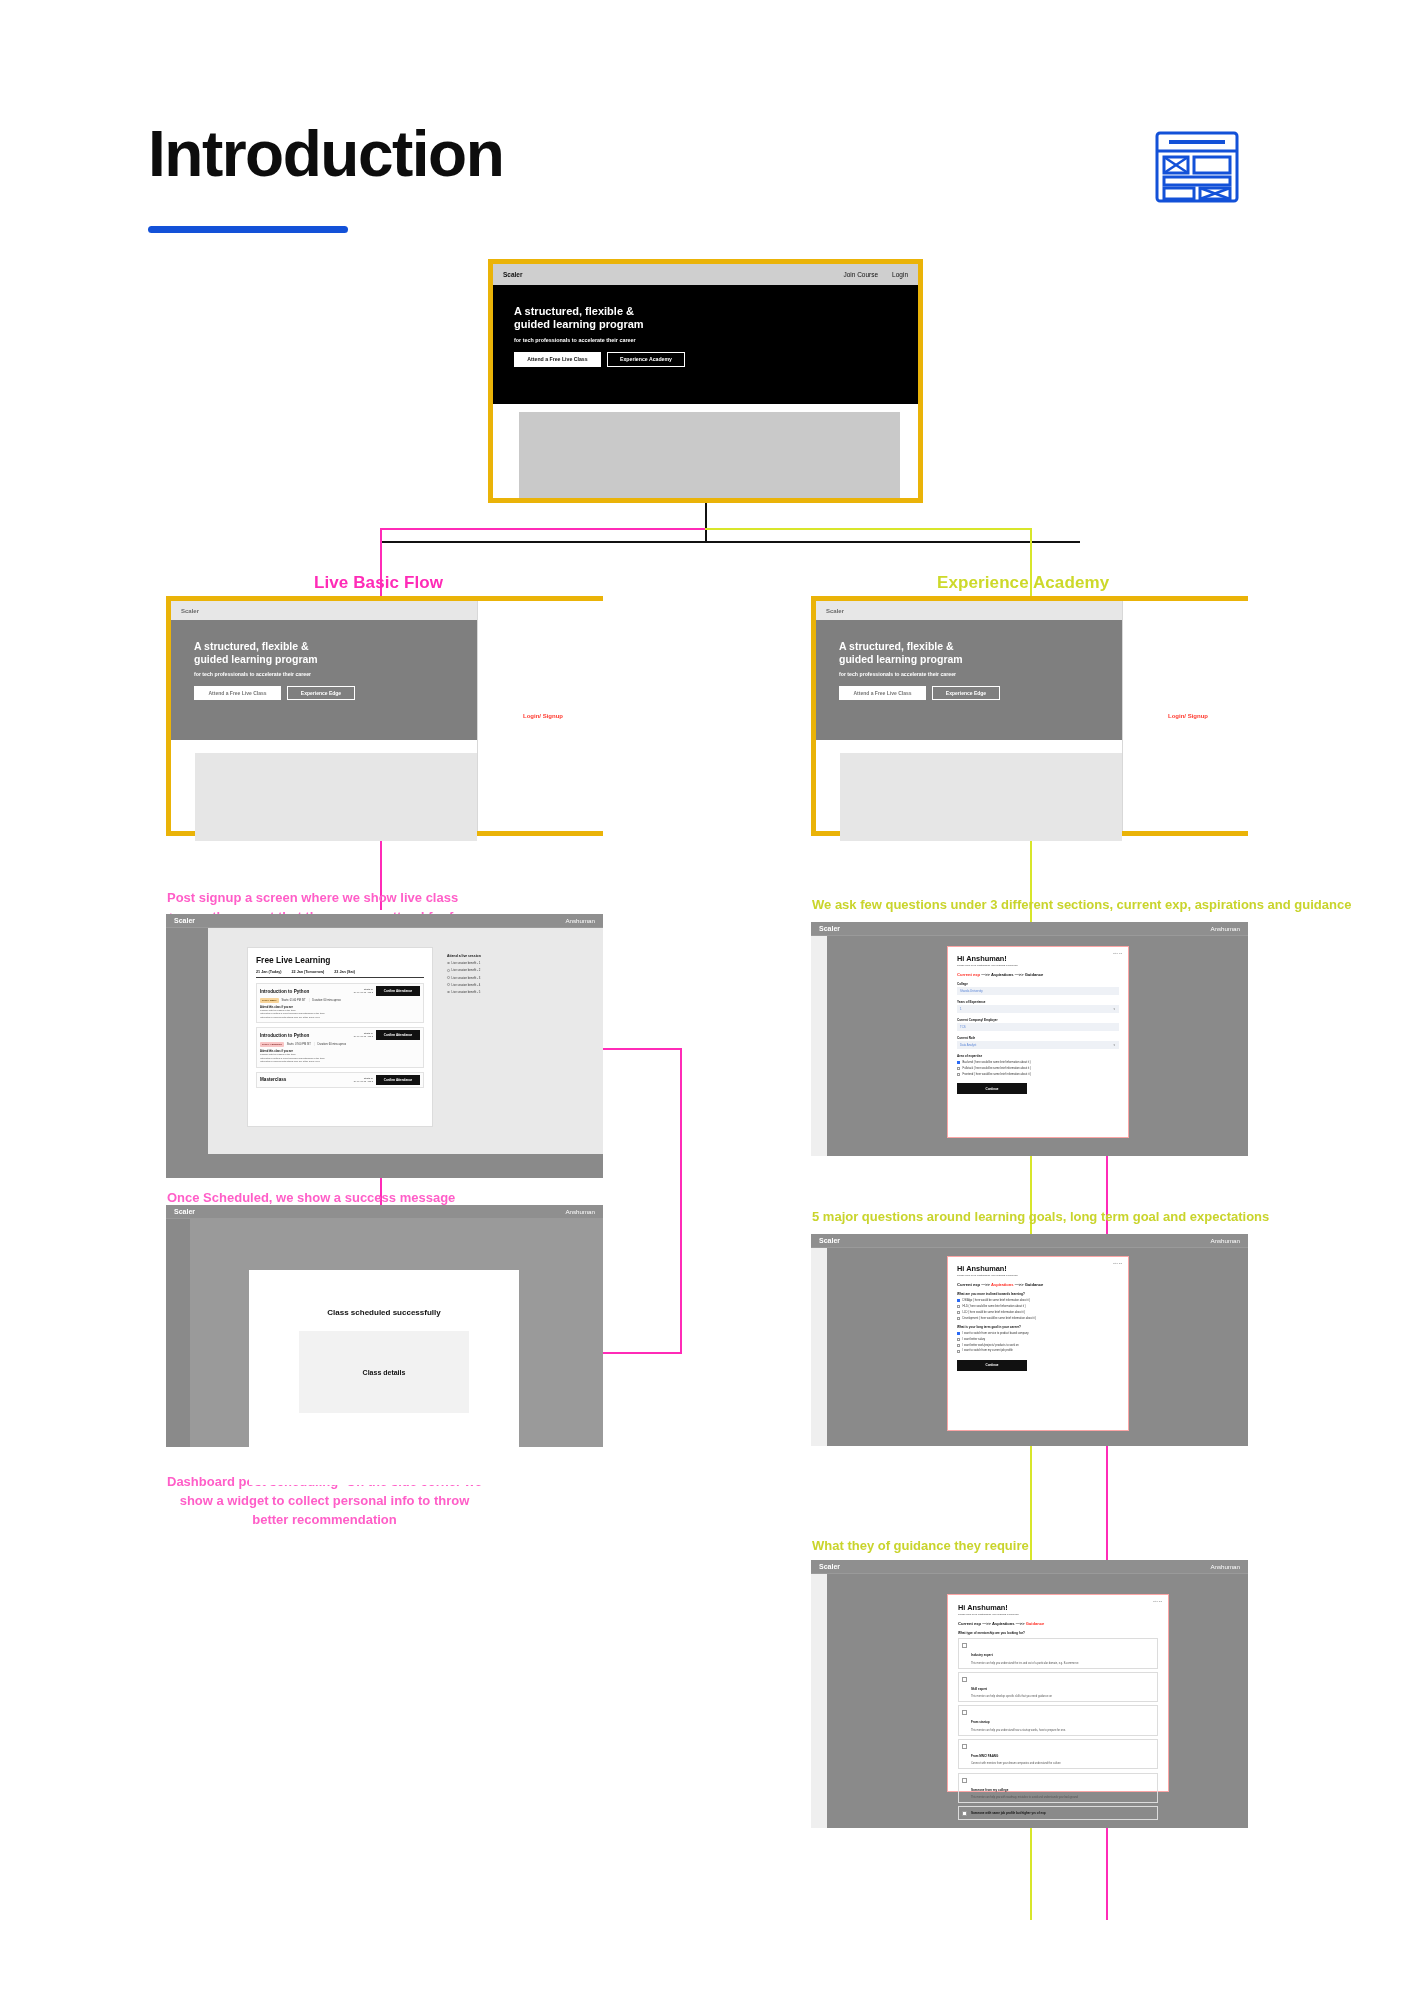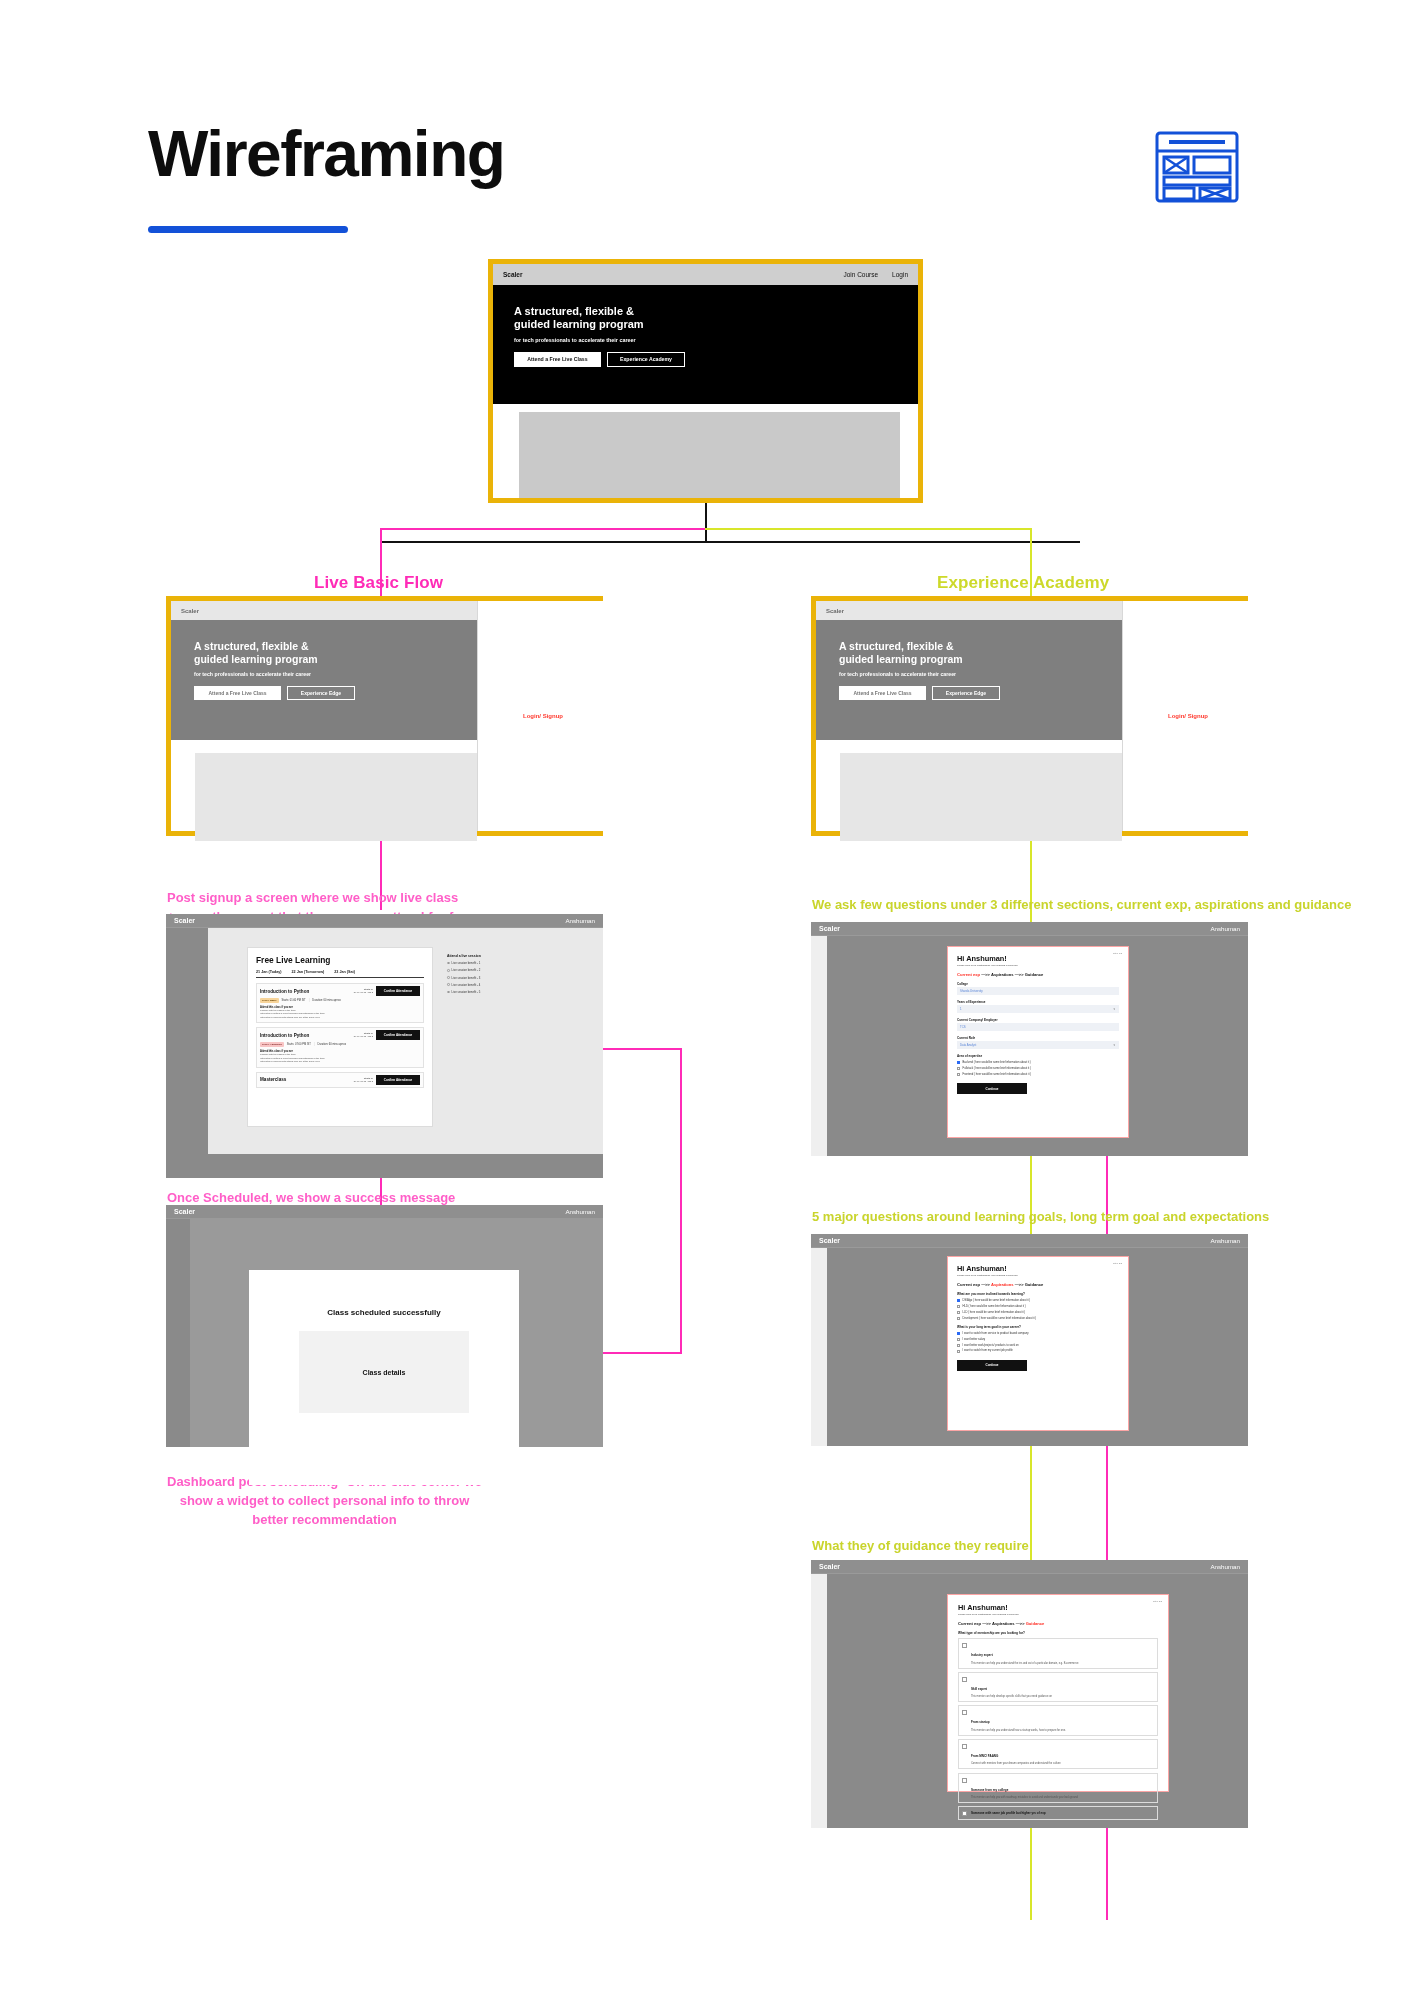--- a/index.html
+++ b/index.html
@@ -131,21 +131,21 @@
   .m-opt { border: 1px solid #dcdcdc; display: flex; gap: 4px; padding: 3px; margin-top: 3.2px; align-items: flex-start; }
   .m-cb { width: 5px; height: 5px; border: 1px solid #9a9a9a; background: #fff; flex: 0 0 auto; margin-top: 1px; }
   .m-t { font-size: 3px; font-weight: 700; color: #111; }
   .m-d { font-size: 2.6px; color: #555; margin-top: 1.4px; }
 </style>
 </head>
 <body>
 
 <div class="page">
 
-  <div class="title">Wireframing</div>
+  <div class="title">Introduction</div>
   <div class="title-rule"></div>
 
   <svg class="wf-icon" viewBox="0 0 84 72">
     <rect x="2" y="2" width="80" height="68" rx="3" fill="none" stroke="#1351d8" stroke-width="3"></rect>
     <line x1="14" y1="11" x2="70" y2="11" stroke="#1351d8" stroke-width="4"></line>
     <line x1="2" y1="20" x2="82" y2="20" stroke="#1351d8" stroke-width="3"></line>
     <rect x="9" y="26" width="24" height="16" fill="none" stroke="#1351d8" stroke-width="3"></rect>
     <line x1="9" y1="26" x2="33" y2="42" stroke="#1351d8" stroke-width="2.5"></line>
     <line x1="33" y1="26" x2="9" y2="42" stroke="#1351d8" stroke-width="2.5"></line>
     <rect x="39" y="26" width="36" height="16" fill="none" stroke="#1351d8" stroke-width="3"></rect>

